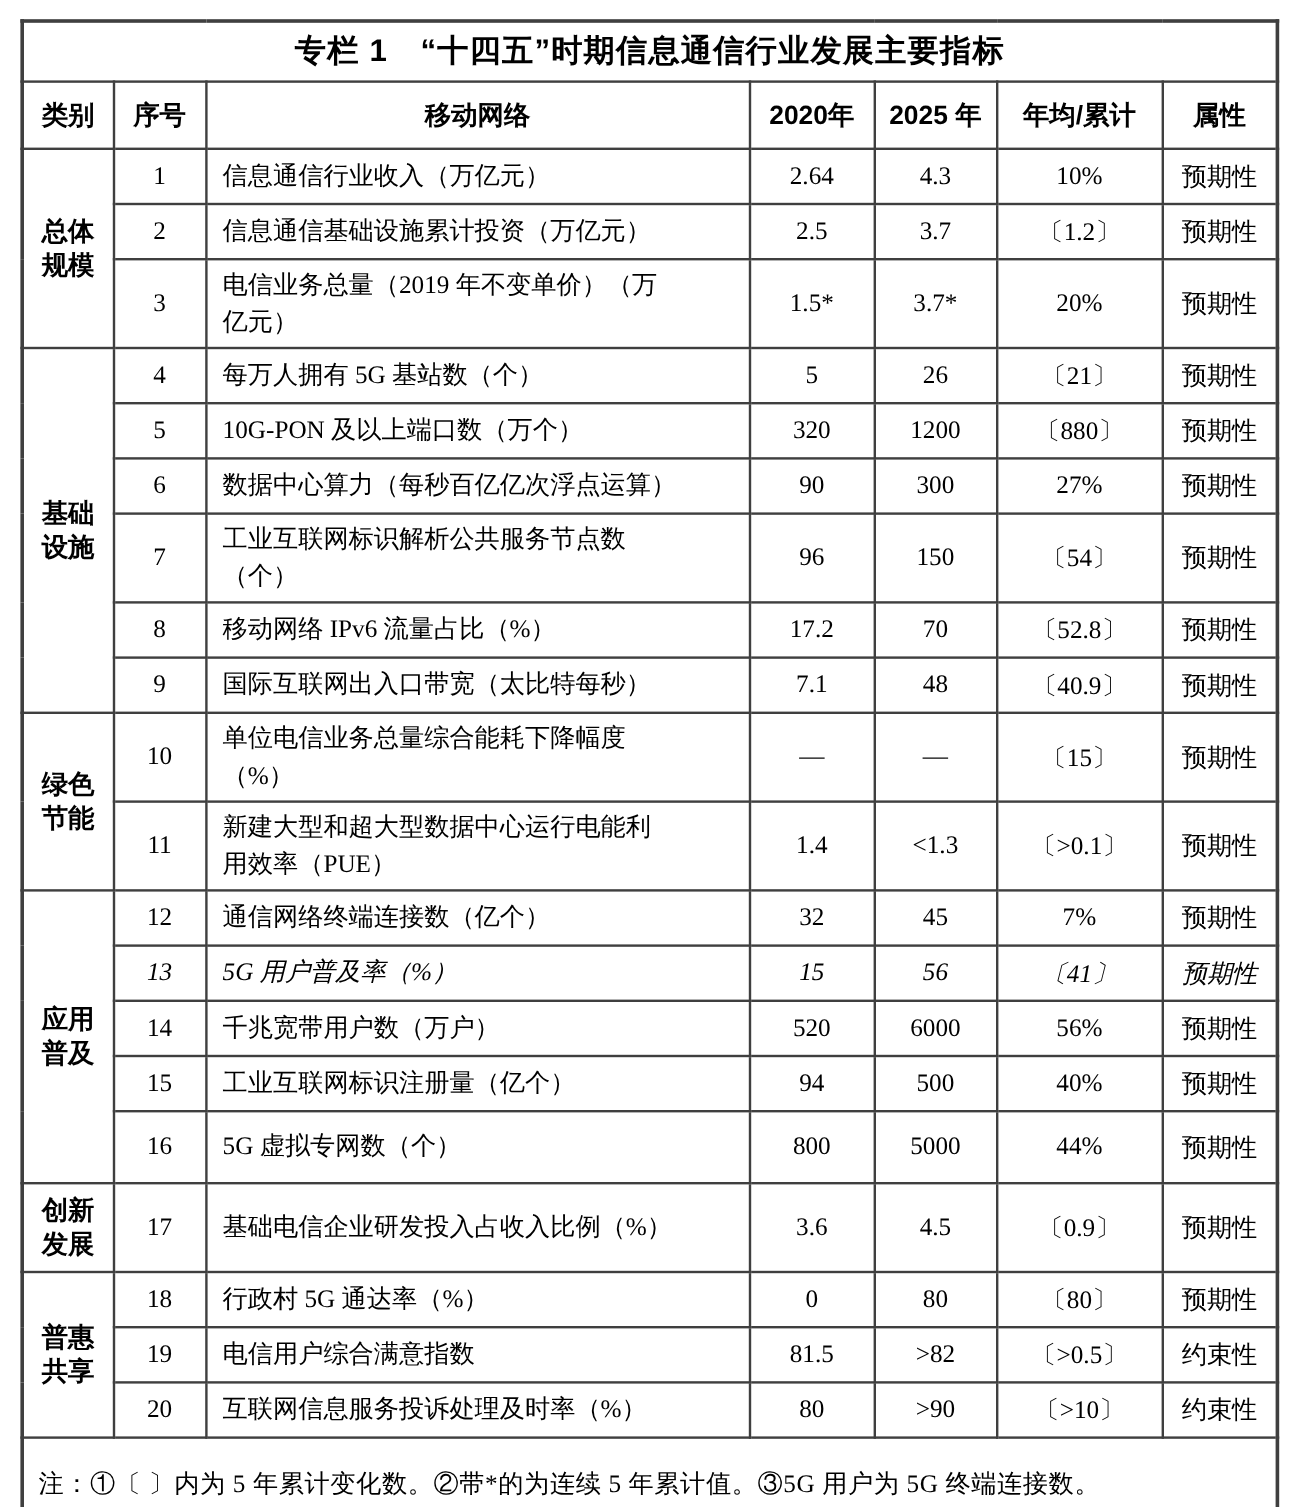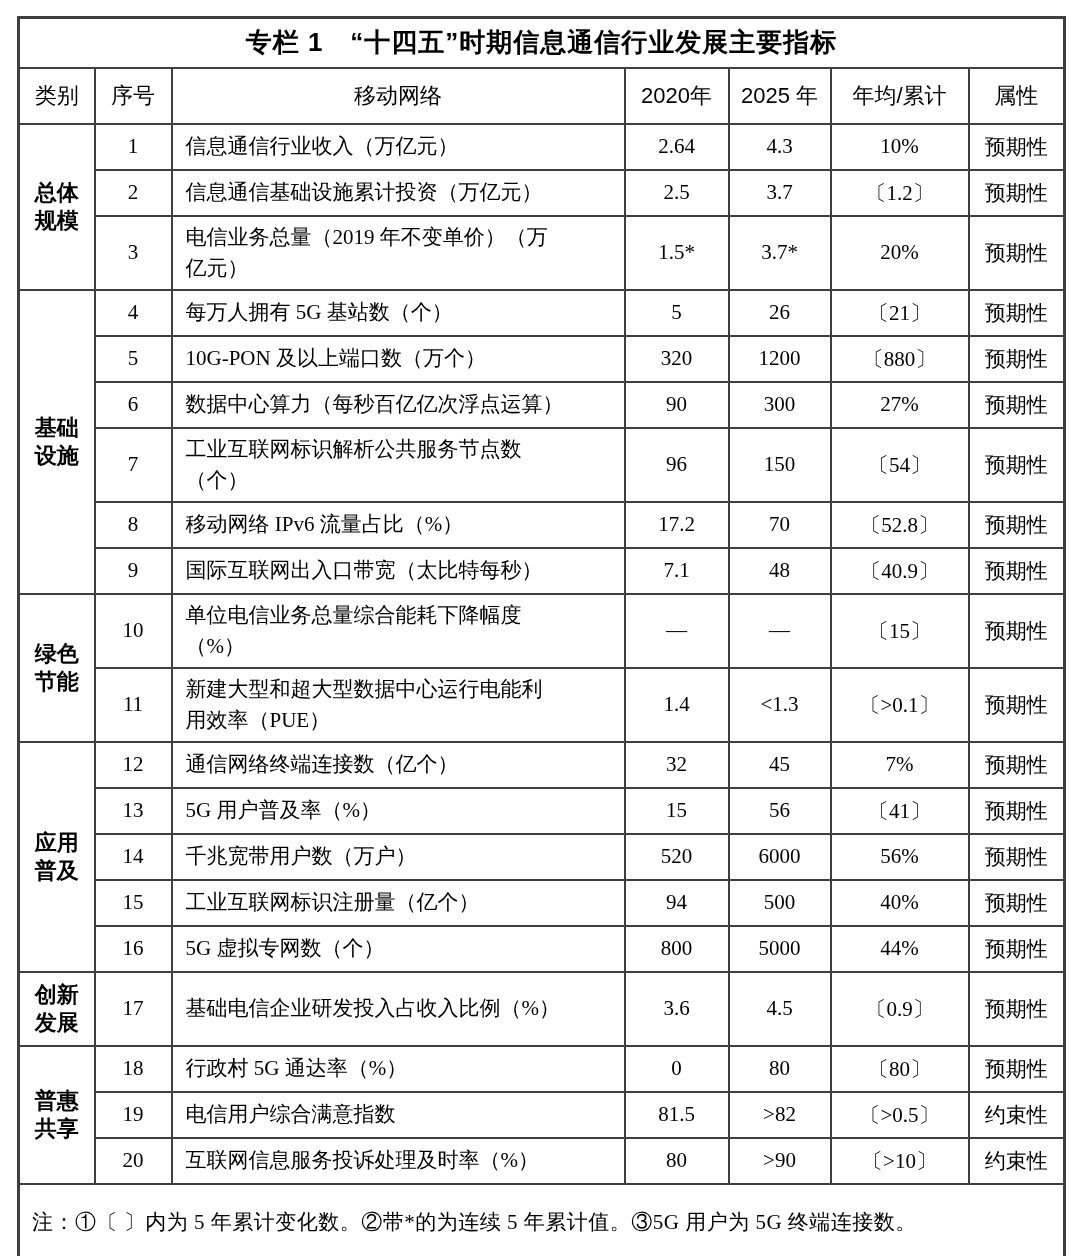--- a/index.html
+++ b/index.html
@@ -32,21 +32,21 @@
     text-align:center;
     font-family:"Liberation Sans","DejaVu Sans",sans-serif;
     font-weight:bold;
     font-size:26px;
     letter-spacing:1px;
   }
   .header-cell{
     height:56px;
     text-align:center;
     font-family:"Liberation Sans","DejaVu Sans",sans-serif;
-    font-weight:normal;
+    font-weight:bold;
     font-size:22px;
   }
   .cat-cell{
     text-align:center;
     font-family:"Liberation Sans","DejaVu Sans",sans-serif;
     font-weight:bold;
     font-size:22px;
     line-height:28px;
     white-space:pre-line;
   }
@@ -200,21 +200,21 @@
         <tr style="height: 46px;">
           <td rowspan="5" class="cat-cell">应用
 普及</td>
           <td class="num-cell">12</td>
           <td class="name-cell">通信网络终端连接数（亿个）</td>
           <td class="num-cell">32</td>
           <td class="num-cell">45</td>
           <td class="num-cell">7%</td>
           <td class="num-cell">预期性</td>
         </tr>
-        <tr style="height: 46px;">
+        <tr style="height: 46px; font-style: italic;">
           <td class="num-cell">13</td>
           <td class="name-cell">5G 用户普及率（%）</td>
           <td class="num-cell">15</td>
           <td class="num-cell">56</td>
           <td class="num-cell">〔41〕</td>
           <td class="num-cell">预期性</td>
         </tr>
         <tr style="height: 46px;">
           <td class="num-cell">14</td>
           <td class="name-cell">千兆宽带用户数（万户）</td>
@@ -224,21 +224,21 @@
           <td class="num-cell">预期性</td>
         </tr>
         <tr style="height: 46px;">
           <td class="num-cell">15</td>
           <td class="name-cell">工业互联网标识注册量（亿个）</td>
           <td class="num-cell">94</td>
           <td class="num-cell">500</td>
           <td class="num-cell">40%</td>
           <td class="num-cell">预期性</td>
         </tr>
-        <tr style="height: 46px;">
+        <tr style="height: 60px;">
           <td class="num-cell">16</td>
           <td class="name-cell">5G 虚拟专网数（个）</td>
           <td class="num-cell">800</td>
           <td class="num-cell">5000</td>
           <td class="num-cell">44%</td>
           <td class="num-cell">预期性</td>
         </tr>
         <tr style="height: 74px;">
           <td rowspan="1" class="cat-cell">创新
 发展</td>

